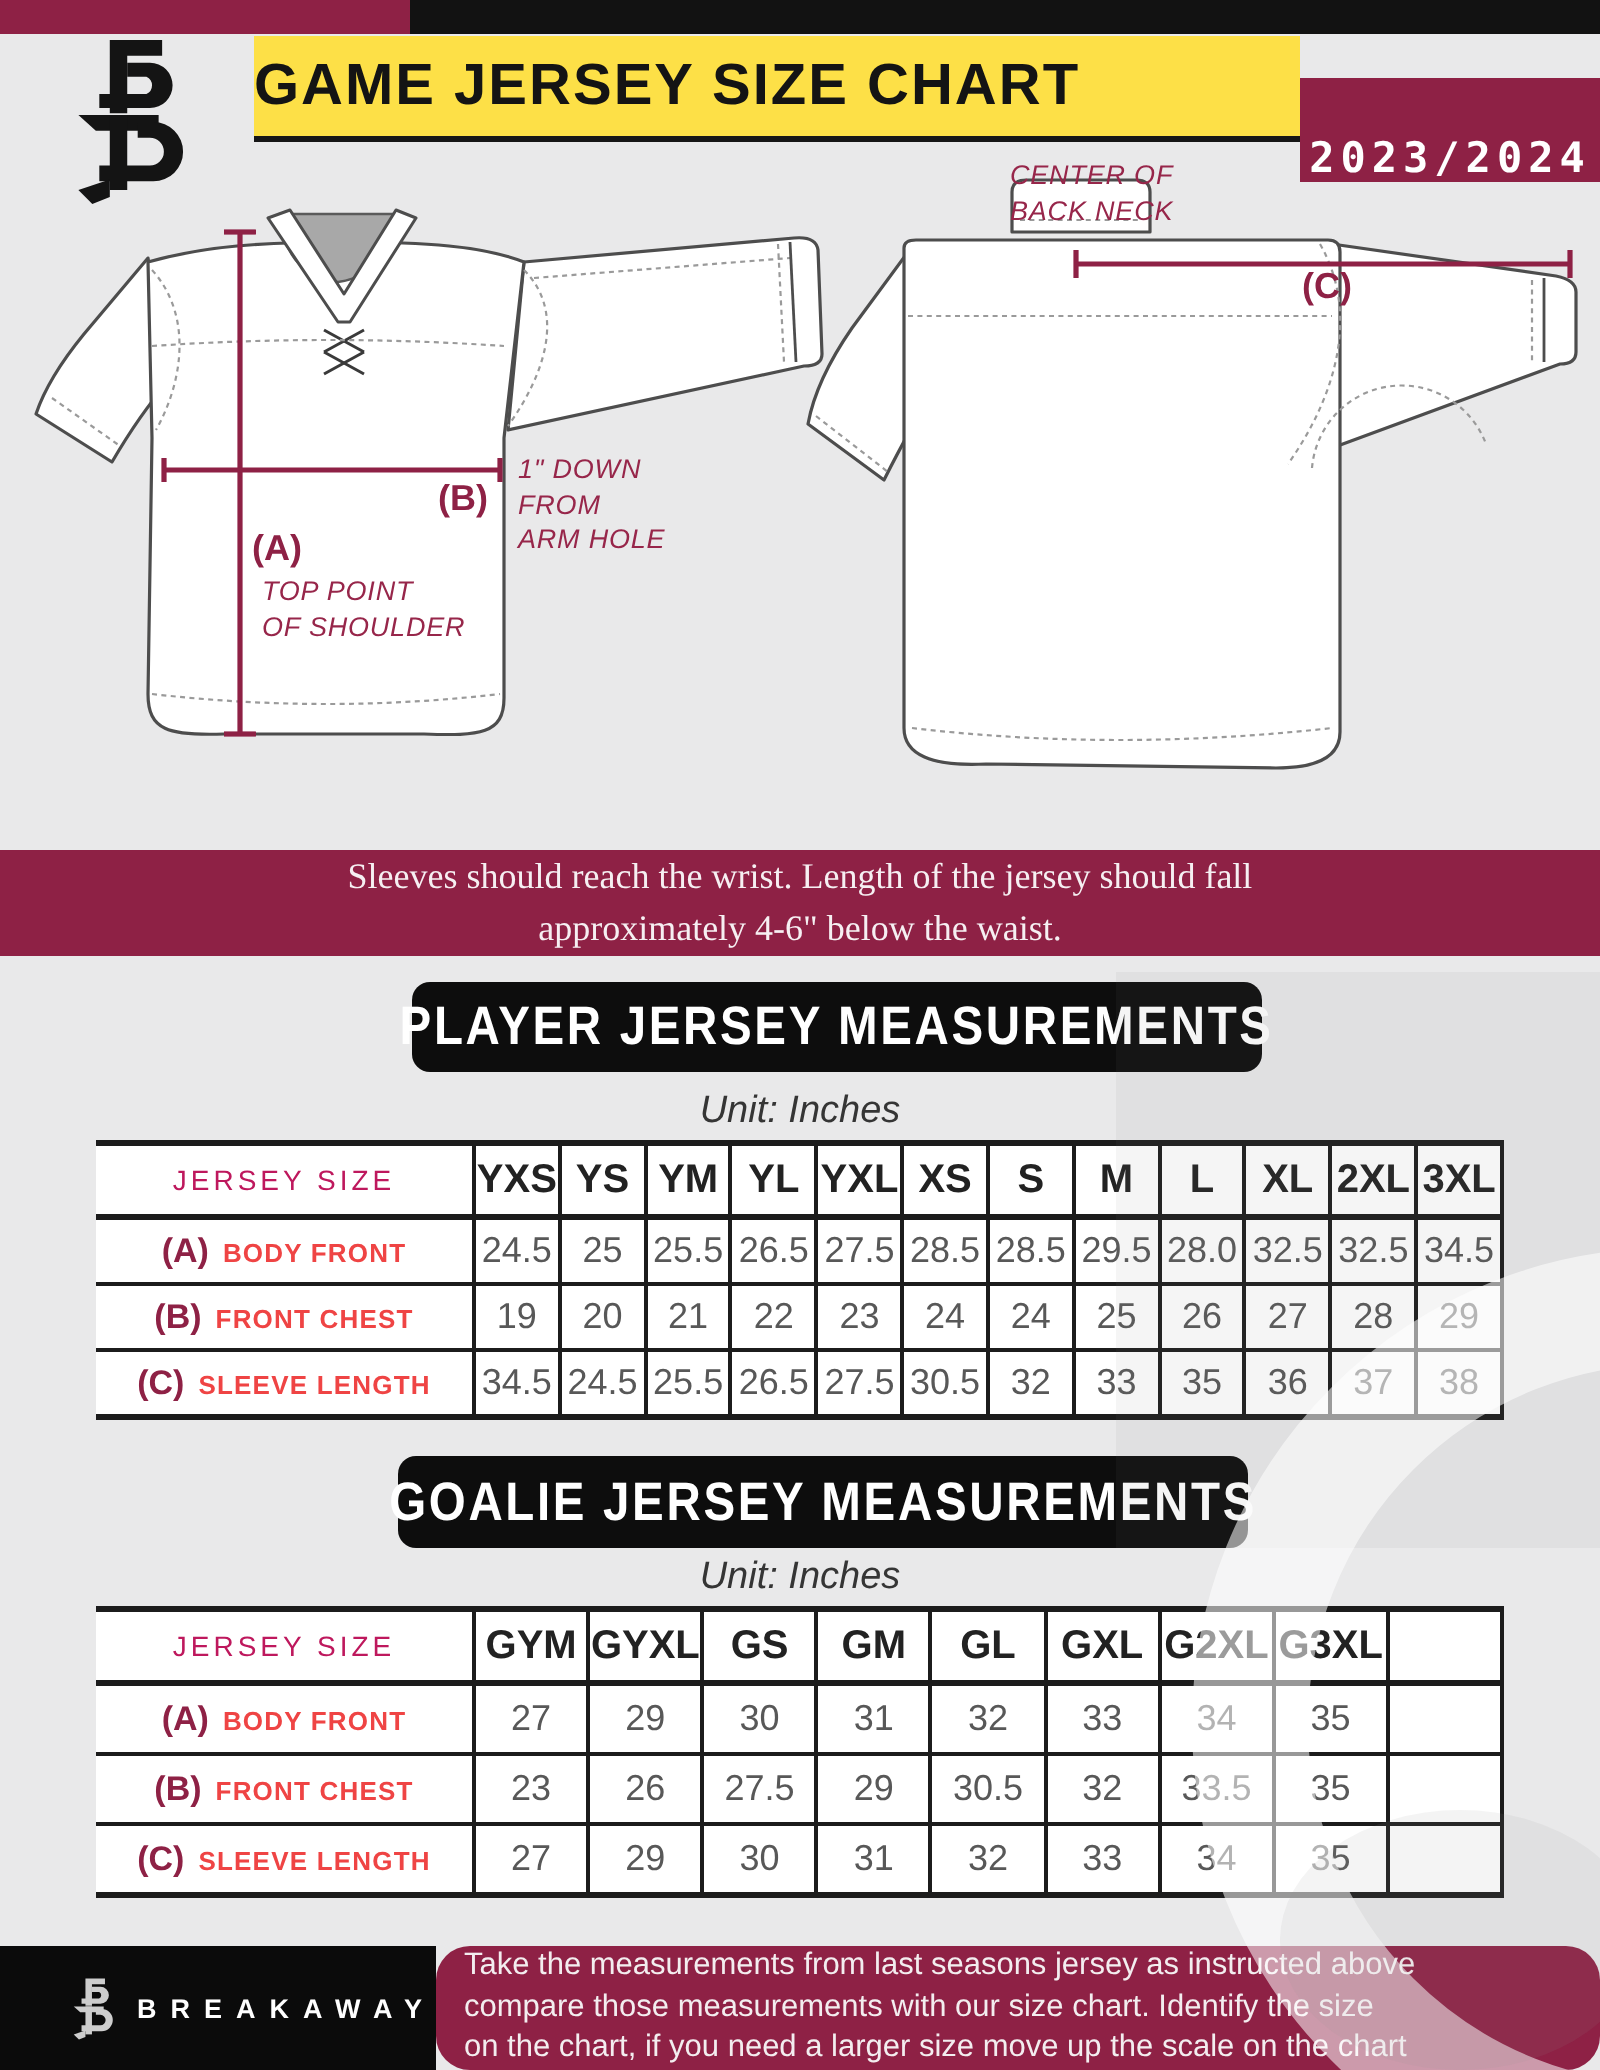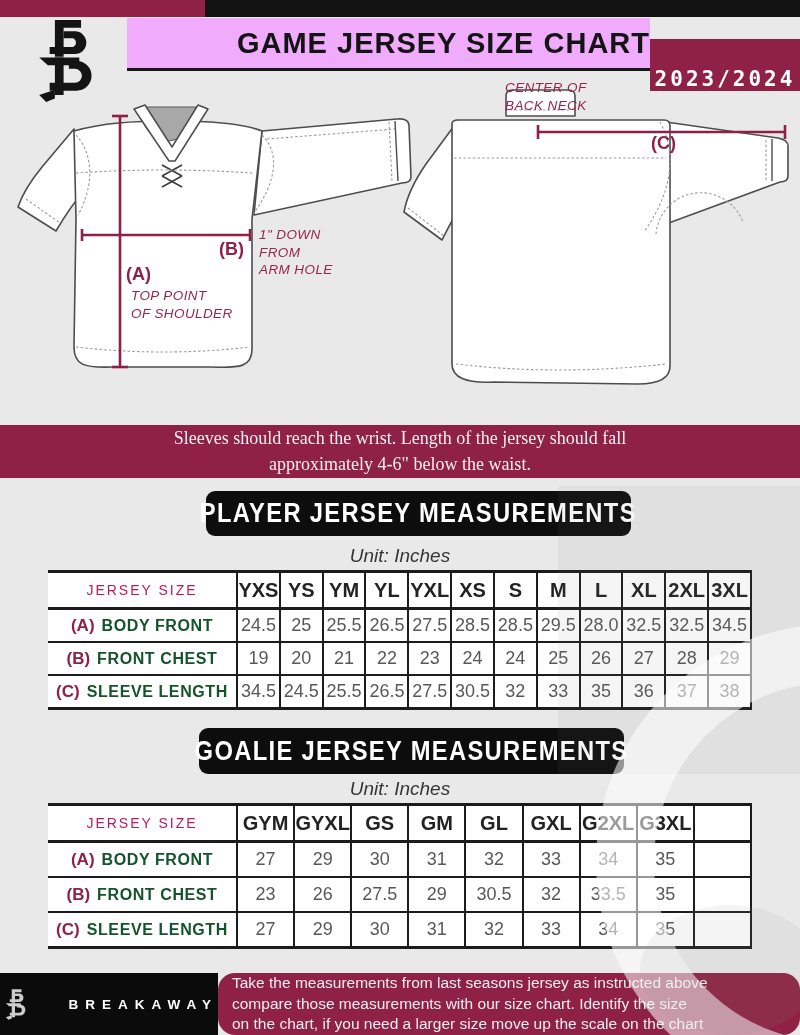--- a/index.html
+++ b/index.html
@@ -3,22 +3,22 @@
 <meta charset="utf-8">
 <style>
   html,body{margin:0;padding:0;}
   body{width:800px;height:1035px;position:relative;overflow:hidden;
        background:#e9e9ea;font-family:"Liberation Sans",sans-serif;}
   .abs{position:absolute;}
 
   
   .strip-maroon{left:0;top:0;width:205px;height:17px;background:#8e2145;}
   .strip-black{left:205px;top:0;width:595px;height:17px;background:#121212;}
-  .title-box{left:127px;top:18px;width:523px;height:50px;background:#f0abfc;
-             border-bottom:3px solid #161616;display:flex;align-items:center;justify-content:flex-end;}
+  .title-box{left:127px;top:18px;width:523px;height:50px;background:#fde047;
+             border-bottom:3px solid #161616;display:flex;align-items:center;justify-content:flex-start;}
   .title-box span{font-size:29px;font-weight:700;letter-spacing:1px;color:#141414;}
   .year-box{left:650px;top:17px;width:150px;height:52px;background:#8e2145;
             display:flex;align-items:flex-end;justify-content:center;margin-top:22px;}
   .year-box span{font-family:"DejaVu Sans Mono",monospace;font-weight:700;font-size:21px;
                  letter-spacing:3px;color:#ffffff;}
   .logo-top{left:18px;top:20px;}
 
   
   .ann{position:absolute;color:#97264a;font-style:italic;font-size:13.5px;line-height:1.3;
        letter-spacing:.4px;white-space:pre-line;font-weight:500;}
@@ -51,25 +51,25 @@
   .meas-table th:last-child,.meas-table td:last-child{border-right:2px solid #1c1c1c;}
   .meas-table thead th{border-top:3px solid #1c1c1c;border-bottom:3px solid #1c1c1c;
               height:34px;font-size:20px;font-weight:700;color:#222;}
   .t-goalie thead th{height:34px;}
   .meas-table thead th.corner{font-size:14px;font-weight:400;color:#be185d;letter-spacing:2px;}
   .meas-table tbody th,.meas-table tbody td{border-bottom:2px solid #1c1c1c;height:31px;}
   .t-goalie tbody th,.t-goalie tbody td{height:33px;}
   .meas-table tbody tr:last-child th,.meas-table tbody tr:last-child td{border-bottom:3px solid #1c1c1c;}
   .meas-table tbody td{font-size:18px;color:#585858;}
   .rk{color:#8e2145;font-weight:800;font-size:17px;margin-right:7px;}
-  .rl{color:#14532d;font-size:16px;letter-spacing:.6px;}
+  .rl{color:#ef4444;font-size:13px;letter-spacing:.6px;}
 
   
   .footer-black{left:0;top:973px;width:218px;height:62px;background:#0b0b0b;display:flex;
-                align-items:center;justify-content:space-between;gap:9px;}
+                align-items:center;justify-content:flex-end;gap:9px;}
   .brand{color:#ffffff;font-weight:700;font-size:13.5px;letter-spacing:7px;}
   .footer-maroon{left:218px;top:973px;width:582px;height:62px;background:#8e2145;display:flex;
                  align-items:center;border-radius:17px;}
   .footer-maroon div{color:#f3edef;font-size:15.5px;line-height:1.32;padding-left:14px;
                      white-space:pre-line;}
 
   
   .wm{pointer-events:none;z-index:2;}
   .wm-sq{left:558px;top:486px;width:242px;height:288px;background:rgba(125,125,125,.08);}
   .wm-ring{left:596px;top:624px;width:360px;height:360px;border:58px solid rgba(255,255,255,.55);

